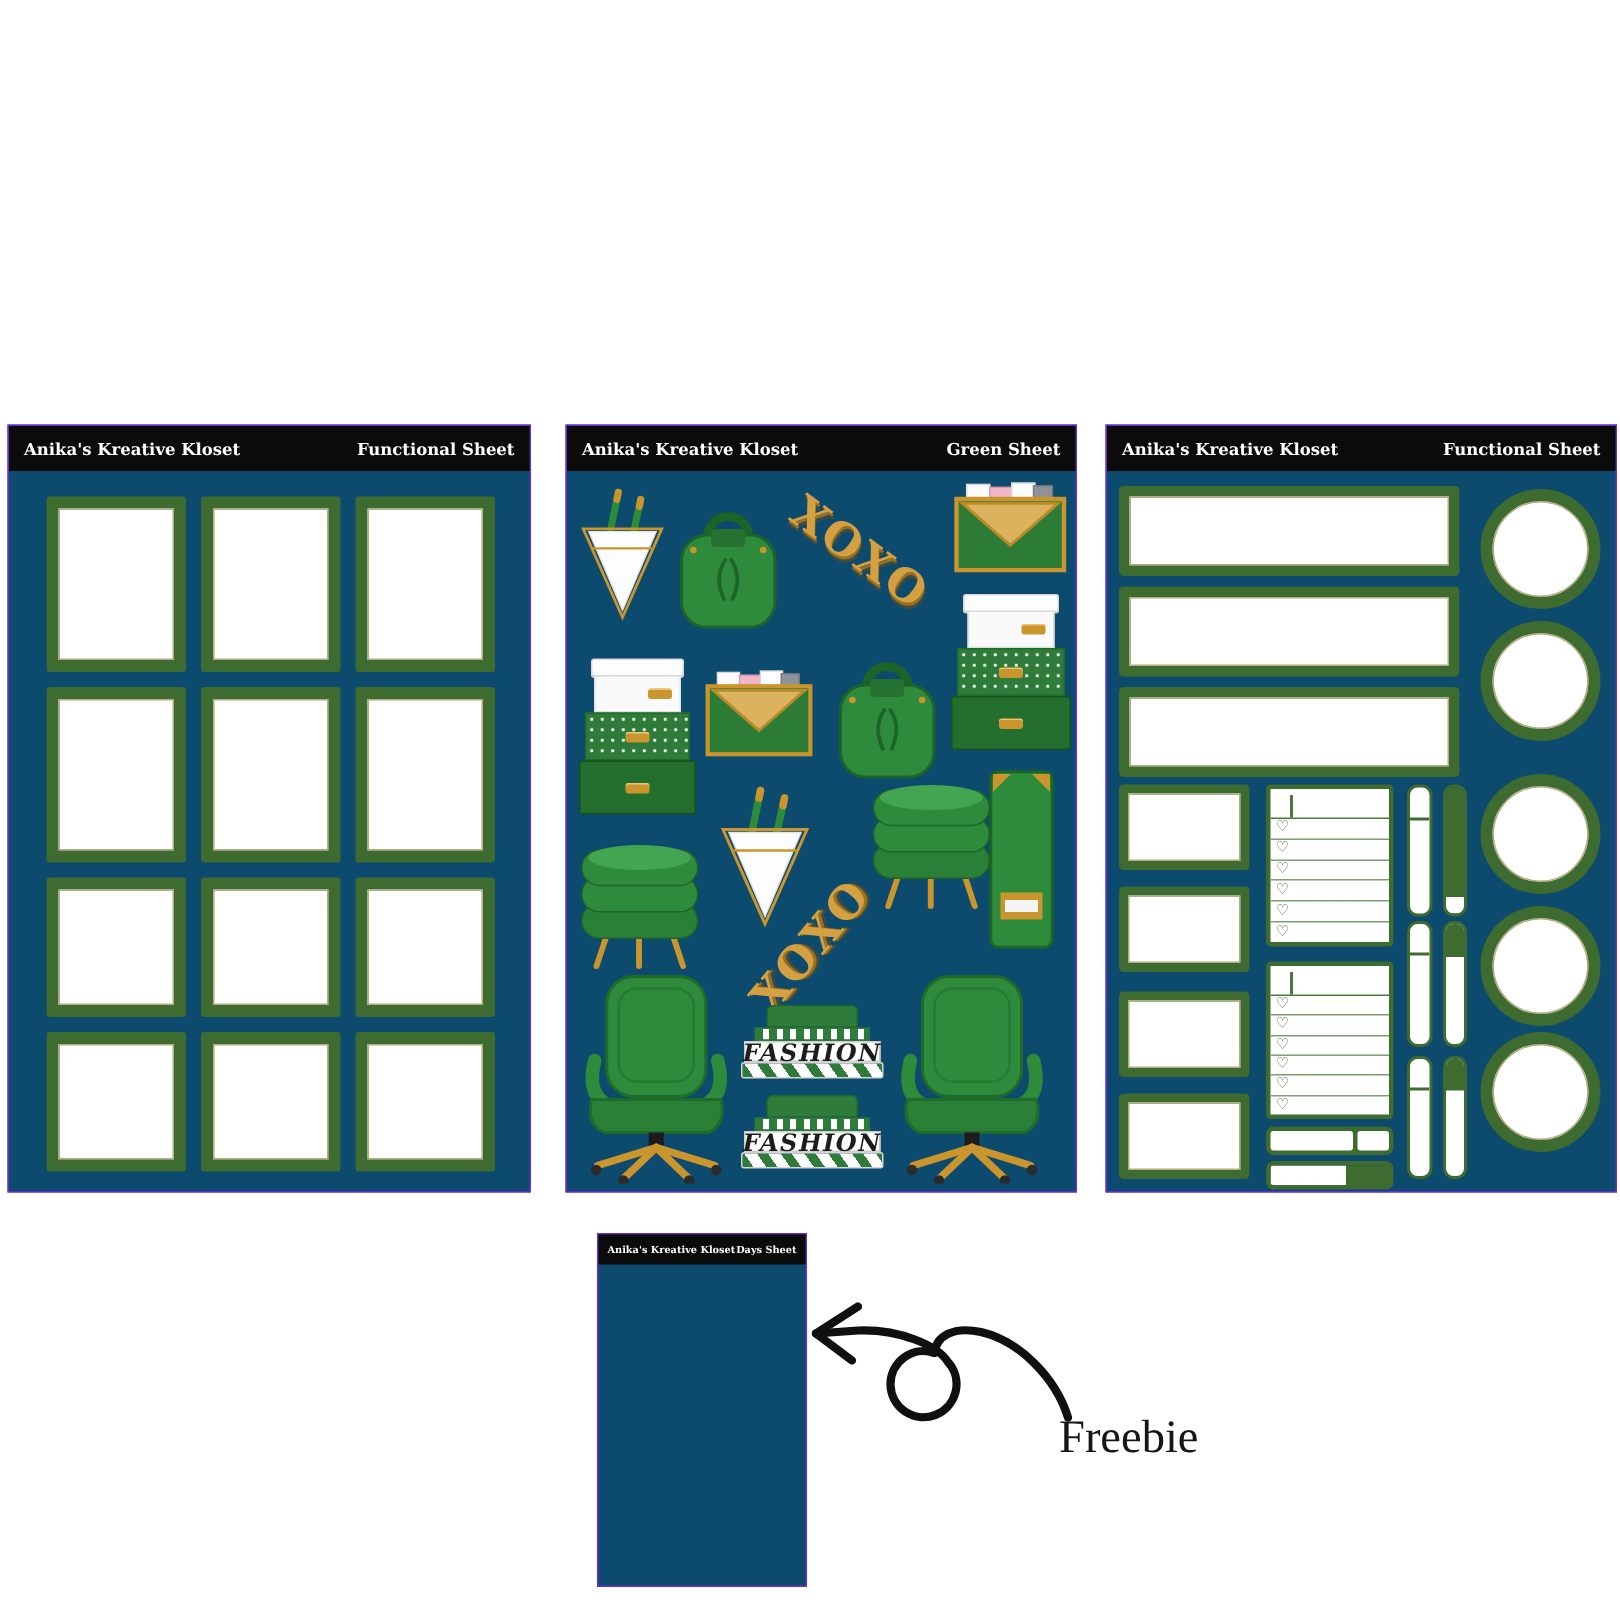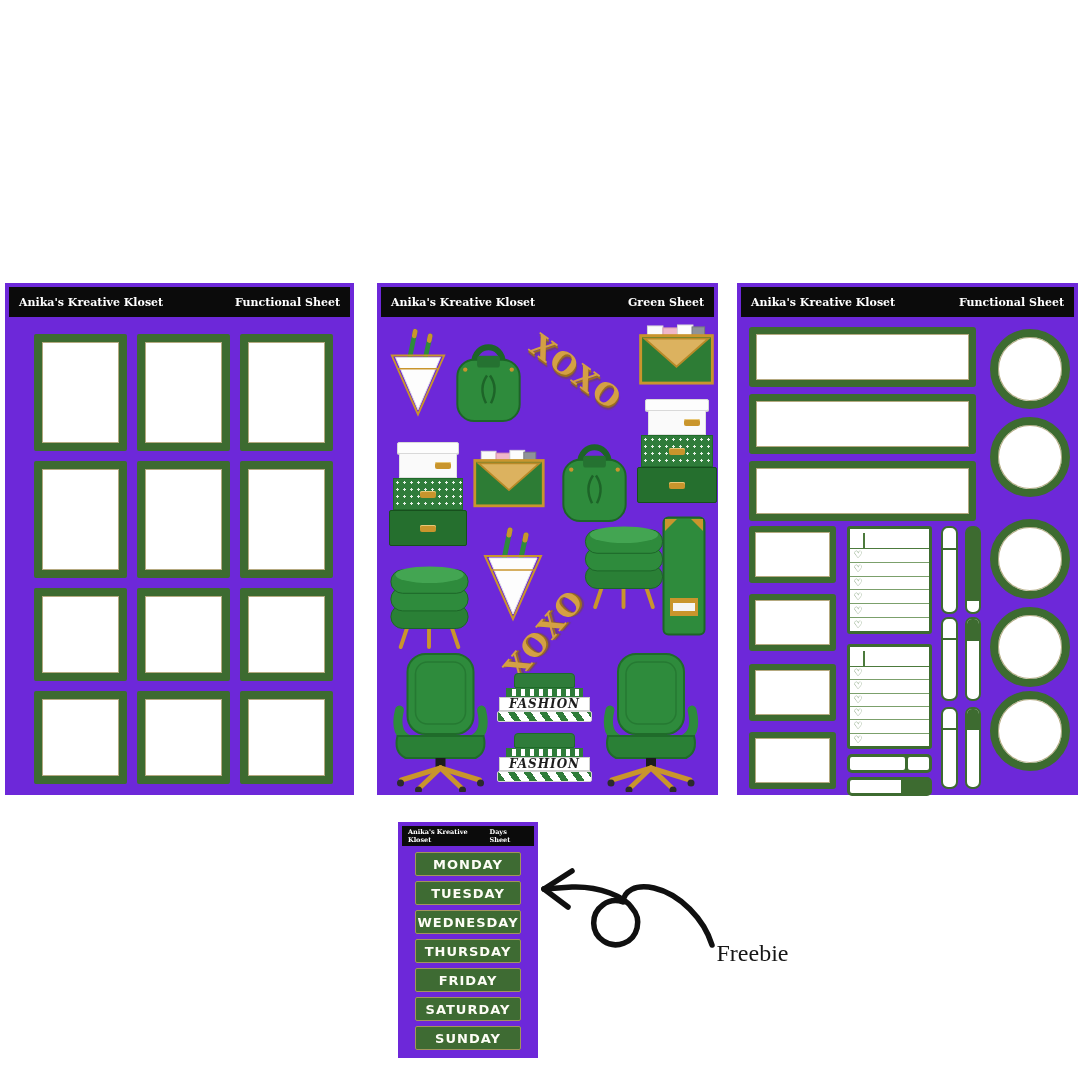--- a/index.html
+++ b/index.html
@@ -1,21 +1,21 @@
 <!DOCTYPE html>
 <html><head>
 <meta charset="utf-8">
 <style>
   * { margin:0; padding:0; box-sizing:border-box; }
   html,body { width:1080px; height:1080px; background:#ffffff; overflow:hidden;
               font-family:"DejaVu Sans", sans-serif; }
   .canvas { position:relative; width:1080px; height:1080px; background:#fff; }
 
   
-  .sheet { position:absolute; background:#6d28d9; border:4px solid #6d28d9; }
+  .sheet { position:absolute; background:#0c4a6e; border:1px solid #6d28d9; }
   .sheet-left  { left:5px;   top:283px; width:349px; height:512px; }
   .sheet-mid   { left:377px; top:283px; width:341px; height:512px; }
   .sheet-right { left:737px; top:283px; width:341px; height:512px; }
   .sheet-days  { left:398px; top:822px; width:140px; height:236px; }
 
   .sheet-header { position:absolute; left:0; top:0; right:0; height:30px; background:#0b0b0b;
                   color:#fff; display:flex; align-items:center; justify-content:space-between;
                   padding:0 10px; font-family:"DejaVu Serif", serif; font-weight:700; font-size:11px; }
   .sheet-days .sheet-header { height:20px; font-size:6.5px; padding:0 6px; }
 
@@ -66,21 +66,21 @@
            display:flex; align-items:center; justify-content:center; border-radius:2px; }
 
   .books { display:flex; flex-direction:column; align-items:center; height:100%; }
   .bk { flex:0 0 auto; }
   .bk-green { width:64%; height:15px; background:#2f7c3a; border:1px solid #1f6b2a; border-radius:4px 4px 2px 2px; }
   .bk-stripe{ width:82%; height:9px;  border:1px solid #2f7c3a;
               background:repeating-linear-gradient(90deg,#2f7c3a 0 5px,#ffffff 5px 9px); }
   .bk-label { width:95%; height:14px; background:#fff; border:1px solid #cccccc;
               display:flex; align-items:center; justify-content:center; }
   .bk-label span { font-family:"DejaVu Serif", serif; font-style:italic; font-weight:700;
-              font-size:12px; letter-spacing:1px; color:#1d1d1d; }
+              font-size:16px; letter-spacing:1px; color:#1d1d1d; }
   .bk-diag  { width:100%; height:11px; border:1px solid #d5d5d5; border-radius:2px;
               background:repeating-linear-gradient(55deg,#2f7c3a 0 6px,#ffffff 6px 13px); }
 
   
   .rt { position:absolute; }
   .widebox  { left:8px; width:227px; height:60px; background:#fff; border:7px solid #3d6b30;
               border-radius:3px; box-shadow: inset 0 0 0 1px #b5aa80; }
   .w1{top:40px;} .w2{top:107px;} .w3{top:174px;}
   .ring { left:249px; width:80px; height:80px; border:8px solid #3d6b30; border-radius:50%;
           background:#fff; box-shadow: inset 0 0 0 1px #b5aa80; }
@@ -113,21 +113,21 @@
   .strip-topfill::before { content:""; display:block; height:27%; background:#3d6b30; margin-bottom:2px; }
 
   
   .days-col { position:absolute; left:0; right:0; top:26px; display:flex; flex-direction:column; align-items:center; }
   .day { width:106px; height:24px; margin-bottom:5px; background:#3e6b33; border:1px solid #a2945c;
          border-radius:2px; display:flex; align-items:center; justify-content:center;
          color:#fdfdf5; font-weight:700; font-size:13px; letter-spacing:1px; }
 
   
   .freebie { position:absolute; left:635px; top:936px; width:235px; text-align:center;
-             font-family:"Liberation Serif", serif; font-size:24px; color:#161616; line-height:1.42; }
+             font-family:"Liberation Serif", serif; font-size:31px; color:#161616; line-height:1.42; }
   .arrow-svg { position:absolute; left:528px; top:862px; width:200px; height:95px; }
 </style>
 </head>
 <body>
 
 <div class="canvas">
 
   <section class="sheet sheet-left">
     <header class="sheet-header">
       <span>Anika's Kreative Kloset</span>
@@ -441,29 +441,20 @@
     <div class="rt strip colB t1 strip-filled"></div>
     <div class="rt strip colB t2 strip-topfill"></div>
     <div class="rt strip colB t3 strip-topfill"></div>
   </section>
 
   <section class="sheet sheet-days">
     <header class="sheet-header">
       <span>Anika's Kreative Kloset</span>
       <span>Days Sheet</span>
     </header>
-    <div class="days-col">
-      <div class="day">MONDAY</div>
-      <div class="day">TUESDAY</div>
-      <div class="day">WEDNESDAY</div>
-      <div class="day">THURSDAY</div>
-      <div class="day">FRIDAY</div>
-      <div class="day">SATURDAY</div>
-      <div class="day">SUNDAY</div>
-    </div>
   </section>
 
   <svg class="arrow-svg" viewBox="0 0 200 95">
     <g fill="none" stroke="#101010" stroke-width="5.5" stroke-linecap="round" stroke-linejoin="round">
       <path d="M184,83 C176,57 152,32 126,26 C107,22 96,29 95,40 A22,22 0 1 0 104,46 C97,35 72,24 44,25 L16,27"></path>
       <path d="M16,27 L44,9"></path>
       <path d="M16,27 L40,45"></path>
     </g>
   </svg>
 

